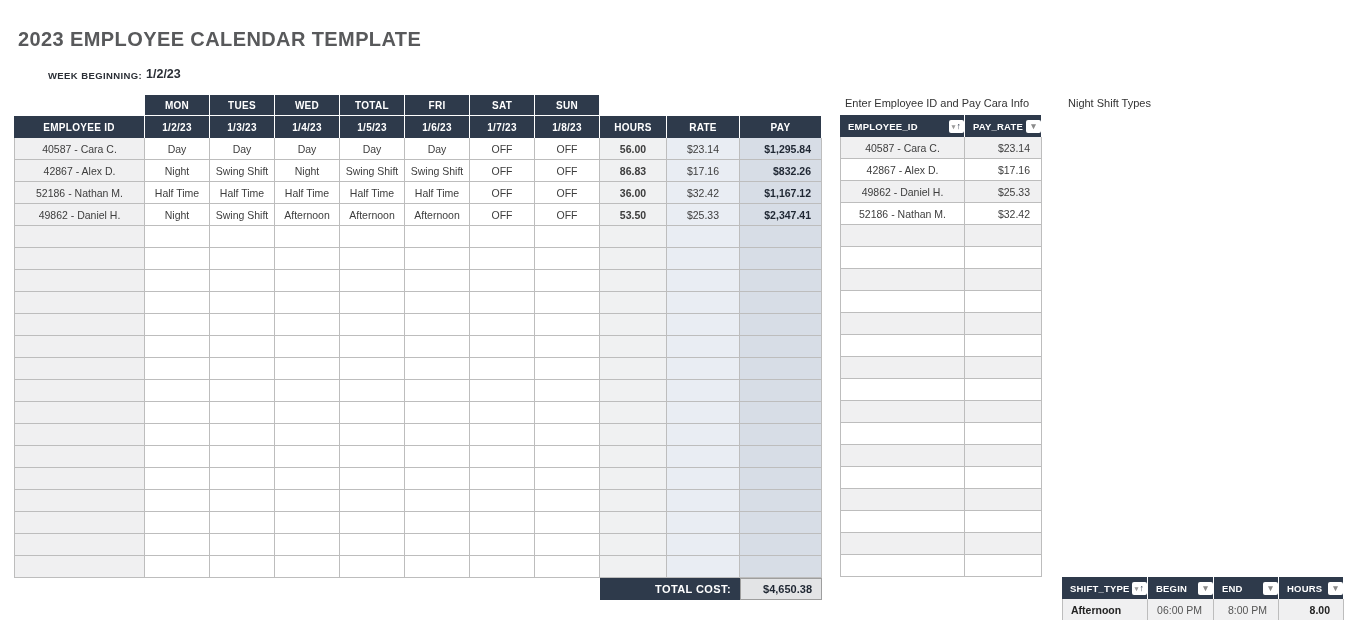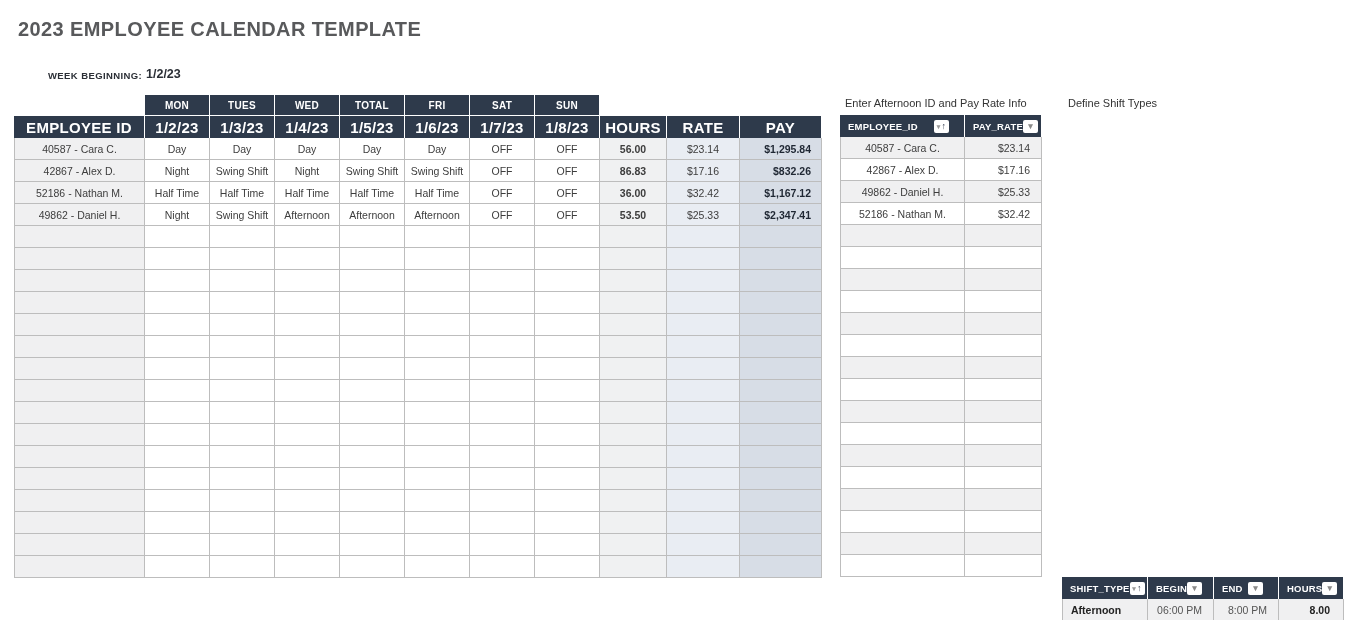--- a/index.html
+++ b/index.html
@@ -10,40 +10,40 @@
     --rate-bg:#e9edf3;
     --pay-bg:#d7dde6;
     --total-value-bg:#e3e4e6;
     --accent-blue:#4a63c8;
     --title-gray:#58595b;
   }
   *{margin:0;padding:0;box-sizing:border-box;}
   html,body{background:#fff;}
   body{width:1365px;height:620px;position:relative;overflow:hidden;
        font-family:"Liberation Sans", sans-serif;}
-  .page-title{position:absolute;left:18px;top:18px;font-size:20px;font-weight:bold;
+  .page-title{position:absolute;left:18px;top:28px;font-size:20px;font-weight:bold;
        color:var(--title-gray);letter-spacing:.4px;}
   .week-label{position:absolute;left:48px;top:70px;font-size:9.5px;font-weight:bold;
        color:#2b2f36;letter-spacing:.4px;}
   .week-value{position:absolute;left:146px;top:67px;font-size:12.5px;font-weight:bold;color:#2b2f36;}
   .caption{position:absolute;top:97px;font-size:11px;color:#333;}
   .cap-pay{left:845px;}
   .cap-shift{left:1068px;}
 
   
   .cal{position:absolute;left:14px;top:95px;}
   .r{display:flex;}
   .hr{height:21px;}
   .dr{height:22px;}
   .c-emp{width:131px;flex:none;}
   .c-day{width:65px;flex:none;}
   .c-hours{width:67px;flex:none;font-weight:bold;}
   .c-rate{width:73px;flex:none;}
   .c-pay{width:82px;flex:none;}
-  .ncell{background:var(--header-navy);color:#fff;font-weight:bold;font-size:15px;
+  .ncell{background:var(--header-navy);color:#fff;font-weight:bold;font-size:10px;
        display:flex;align-items:center;justify-content:center;border-right:1px solid #fff;
        letter-spacing:.3px;}
   .hr .ncell{font-size:10px;border-bottom:1px solid #fff;}
   .spacer{background:transparent;}
   .cell{display:flex;align-items:center;justify-content:center;font-size:10.5px;color:#3d3d3d;
        background:#fff;border-right:1px solid var(--grid);border-bottom:1px solid var(--grid);}
   .r .cell:first-child{border-left:1px solid var(--grid);}
   .cell.emp{background:var(--band);}
   .cell.hours{background:var(--hours-bg);}
   .cell.rate{background:var(--rate-bg);}
@@ -57,21 +57,21 @@
        display:flex;align-items:center;justify-content:flex-end;padding-right:9px;
        font-weight:bold;font-size:11px;color:#1f2733;}
 
   
   .side{position:absolute;top:115px;}
   .side-pay{left:840px;}
   .side-shift{left:1062px;}
   .hrow{display:flex;height:22px;}
   .hcell{background:var(--header-navy);color:#fff;font-weight:bold;font-size:9.5px;
        letter-spacing:.2px;display:flex;align-items:center;justify-content:space-between;
-       border-right:1px solid #fff;padding:0 15px 0 8px;flex:none;}
+       border-right:1px solid #fff;padding:0 0 0 8px;flex:none;}
   .brow{display:flex;height:22px;}
   .bcell{flex:none;display:flex;align-items:center;font-size:10.5px;color:#3d3d3d;
        border-right:1px solid var(--grid);border-bottom:1px solid var(--grid);}
   .brow .bcell:first-child{border-left:1px solid var(--grid);}
   .odd{background:var(--band);}
   .even{background:#fff;}
   .ct{justify-content:center;}
   .rt{justify-content:flex-end;padding-right:11px;}
   .bold{font-weight:bold;color:#222;}
   .muted{color:#555;}
@@ -82,22 +82,22 @@
   .fb-u{font-size:9px;color:#3a4354;font-weight:bold;line-height:1;}
   .tbl-wrap{position:relative;}
 </style>
 </head>
 <body>
 
 <div class="page-title">2023 EMPLOYEE CALENDAR TEMPLATE</div>
 <div class="week-label">WEEK BEGINNING:</div>
 <div class="week-value">1/2/23</div>
 
-<div class="caption cap-pay">Enter Afternoon ID and Pay Rate Info</div>
-<div class="caption cap-shift">Define Shift Types</div>
+<div class="caption cap-pay">Enter Employee ID and Pay Cara Info</div>
+<div class="caption cap-shift">Night Shift Types</div>
 
 <div class="cal">
     <div class="r hr">
       <div class="c-emp spacer"></div>
       <div class="c-day ncell">MON</div>
       <div class="c-day ncell">TUES</div>
       <div class="c-day ncell">WED</div>
       <div class="c-day ncell">TOTAL</div>
       <div class="c-day ncell">FRI</div>
       <div class="c-day ncell">SAT</div>
@@ -372,20 +372,25 @@
       <div class="c-day cell day"></div>
       <div class="c-day cell day"></div>
       <div class="c-day cell day"></div>
       <div class="c-day cell day"></div>
       <div class="c-day cell day"></div>
       <div class="c-day cell day"></div>
       <div class="c-hours cell hours"></div>
       <div class="c-rate cell rate"></div>
       <div class="c-pay cell pay"></div>
     </div>
+    <div class="r dr">
+      <div class="total-spacer"></div>
+      <div class="total-label">TOTAL COST:</div>
+      <div class="total-value">$4,650.38</div>
+    </div>
   </div>
 
 <div class="side side-pay tbl-wrap">
     <div class="hrow">
       <div class="hcell" style="width: 125px;">EMPLOYEE_ID<div class="fbox">
           <span class="fb-d">▾</span>
           <span class="fb-u">↑</span>
         </div></div>
       <div class="hcell" style="width: 77px; text-align: center;">PAY_RATE<div class="fbox">▾</div></div>
     </div>

